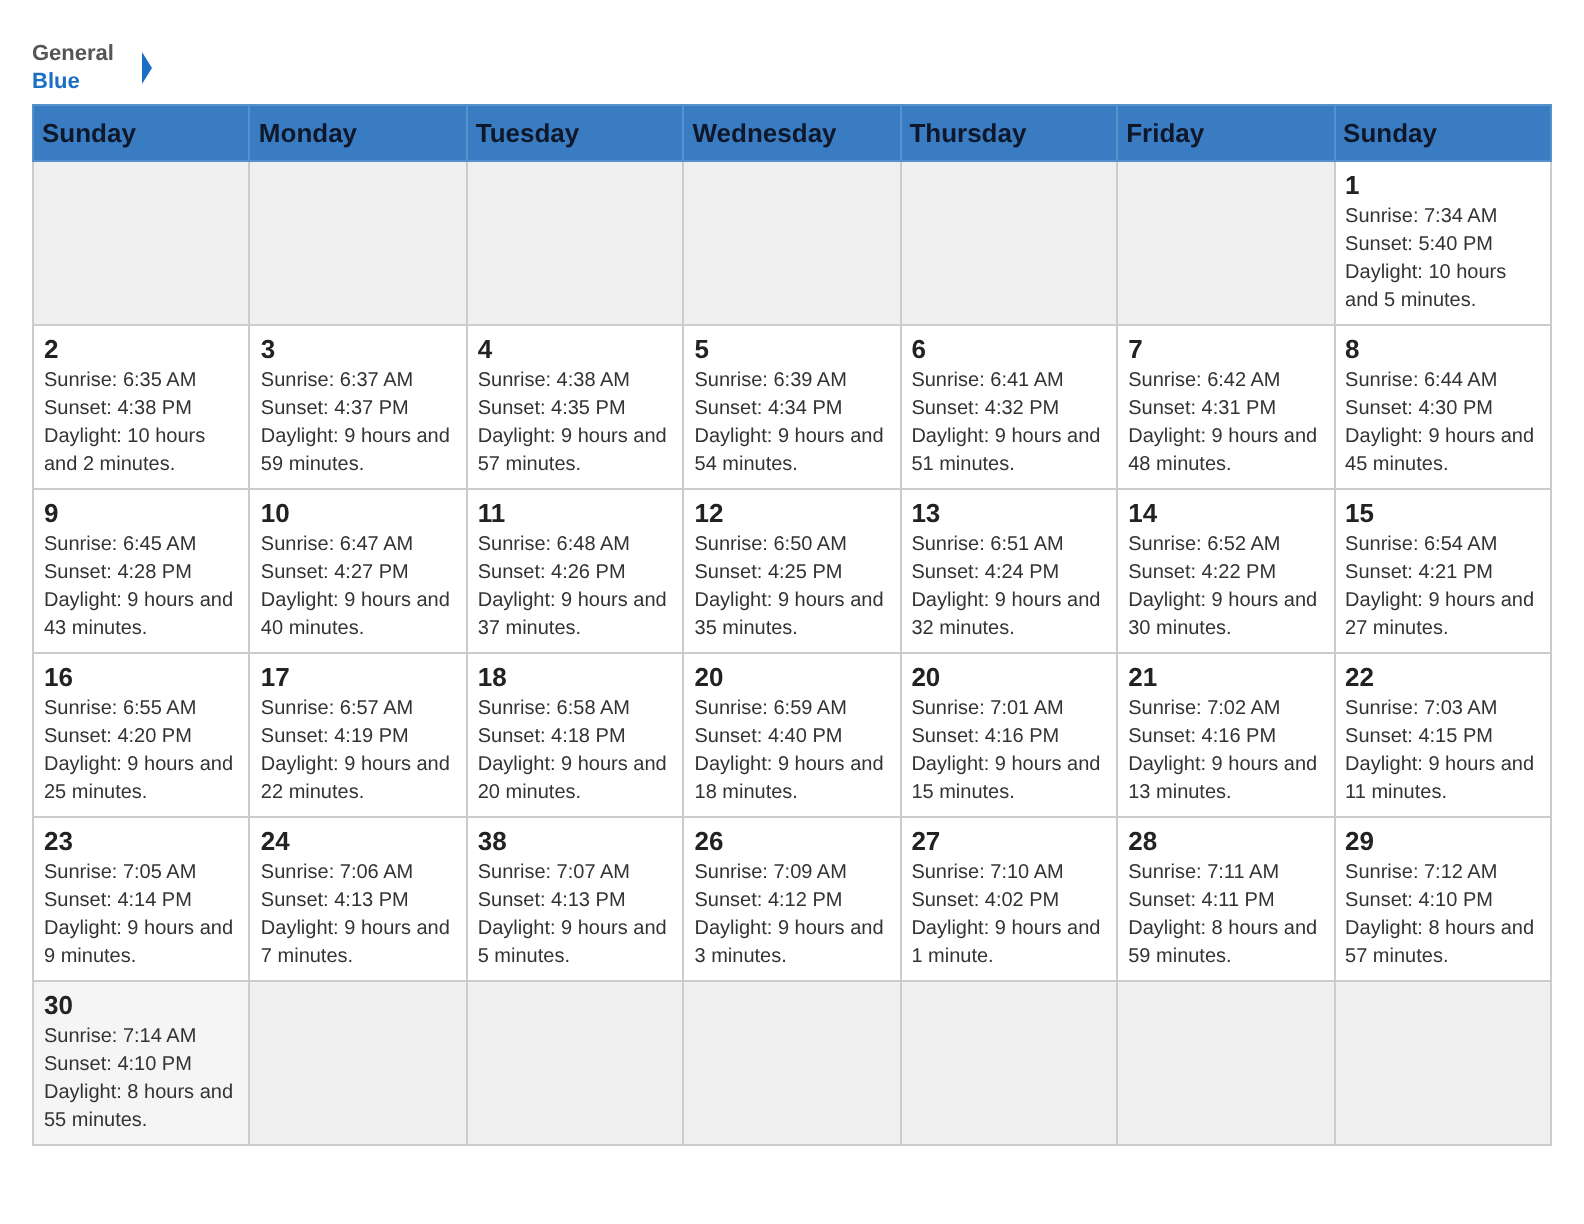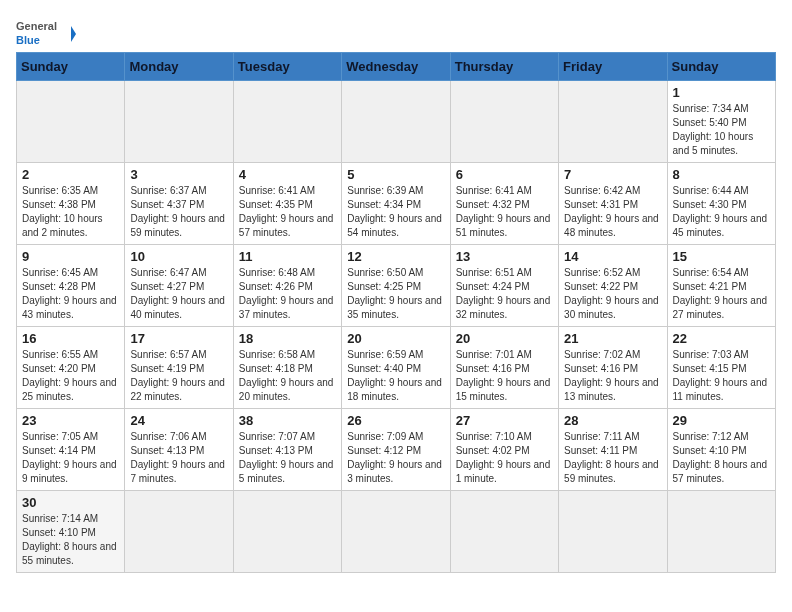--- a/index.html
+++ b/index.html
@@ -127,21 +127,21 @@
 Daylight: 10 hours and 2 minutes.</div>
         </td>
         <td>
           <span class="day-number">3</span>
           <div class="day-info">Sunrise: 6:37 AM
 Sunset: 4:37 PM
 Daylight: 9 hours and 59 minutes.</div>
         </td>
         <td>
           <span class="day-number">4</span>
-          <div class="day-info">Sunrise: 6:41 AM
+          <div class="day-info">Sunrise: 4:38 AM
 Sunset: 4:35 PM
 Daylight: 9 hours and 57 minutes.</div>
         </td>
         <td>
           <span class="day-number">5</span>
           <div class="day-info">Sunrise: 6:39 AM
 Sunset: 4:34 PM
 Daylight: 9 hours and 54 minutes.</div>
         </td>
         <td>

